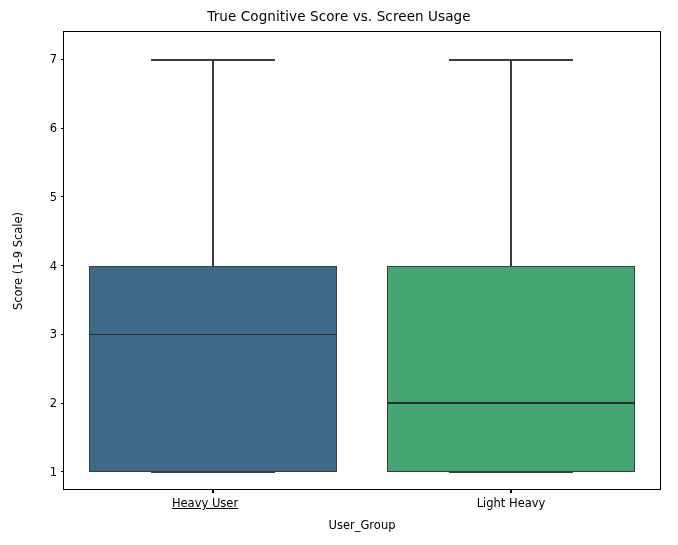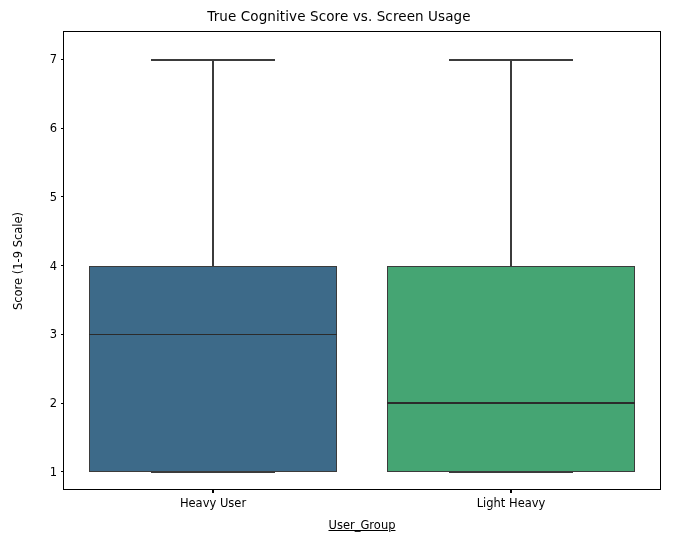--- a/index.html
+++ b/index.html
@@ -101,21 +101,20 @@
   }
   #x-axis-label {
     position: absolute;
     left: 63px;
     width: 598px;
     top: 518px;
     text-align: center;
     font-size: 11.5px;
     color: #000000;
     white-space: nowrap;
-    text-decoration: underline;
   }
   
   .box-rect {
     position: absolute;
     border: 1.1px solid #3b3b3b;
     box-sizing: border-box;
   }
   .median-line {
     position: absolute;
     height: 1.6px;
@@ -153,21 +152,21 @@
         <div class="y-tick-label" style="top: 302.376px;">3</div>
         <div class="y-tick-mark" style="top: 233.104px;"></div>
         <div class="y-tick-label" style="top: 233.654px;">4</div>
         <div class="y-tick-mark" style="top: 164.382px;"></div>
         <div class="y-tick-label" style="top: 164.932px;">5</div>
         <div class="y-tick-mark" style="top: 95.6605px;"></div>
         <div class="y-tick-label" style="top: 96.2105px;">6</div>
         <div class="y-tick-mark" style="top: 26.9387px;"></div>
         <div class="y-tick-label" style="top: 27.4887px;">7</div>
         <div class="x-tick-mark" style="left: 148.45px;"></div>
-        <div class="x-tick-label" style="left: 149px;">Heavy User</div>
+        <div class="x-tick-label" style="left: 141px; text-decoration: underline;">Heavy User</div>
         <div class="whisker-line" style="left: 148.4px; top: 27.4887px; height: 206.165px;"></div>
         <div class="cap-line" style="left: 87.165px; width: 123.67px; top: 27.4887px;"></div>
         <div class="cap-line" style="left: 87.165px; width: 123.67px; top: 439.82px;"></div>
         <div class="box-rect" style="left: 25.33px; width: 247.34px; top: 233.654px; height: 206.165px; background: rgb(61, 106, 137); border-color: rgb(59, 59, 59);"></div>
         <div class="median-line" style="left: 25.33px; width: 247.34px; top: 301.576px;"></div>
         <div class="x-tick-mark" style="left: 446.45px;"></div>
         <div class="x-tick-label" style="left: 447px;">Light Heavy</div>
         <div class="whisker-line" style="left: 446.4px; top: 27.4887px; height: 206.165px;"></div>
         <div class="cap-line" style="left: 385.165px; width: 123.67px; top: 27.4887px;"></div>
         <div class="cap-line" style="left: 385.165px; width: 123.67px; top: 439.82px;"></div>

